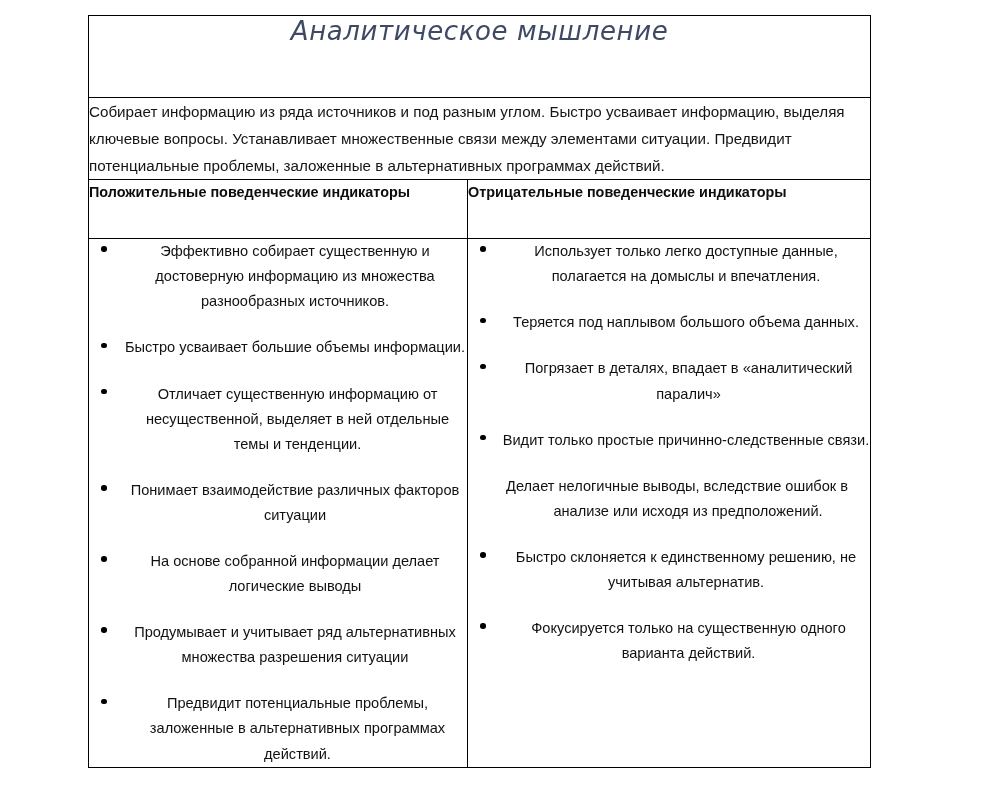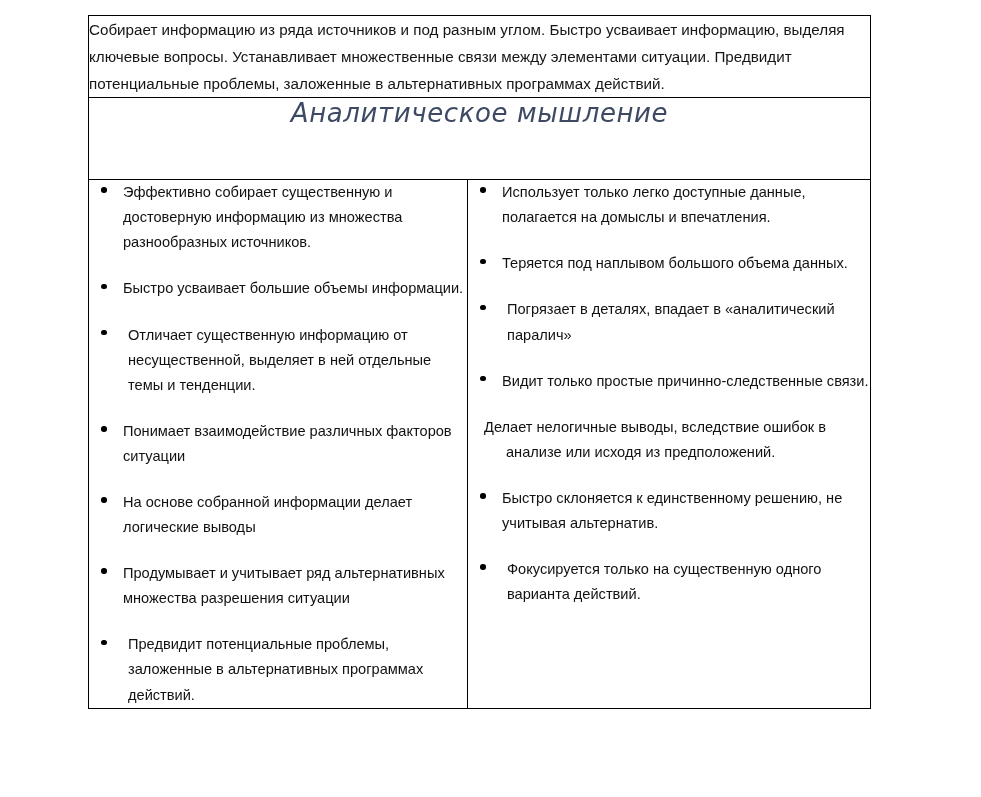--- a/index.html
+++ b/index.html
@@ -124,46 +124,55 @@
   .indicator-item.no-bullet .item-text {
     display: block;
     padding-left: 22px;
     text-indent: -22px;
   }
   .indicator-item.gap-before {
     margin-top: 8px;
   }
   .item-text {
     display: block;
+    text-align: center;
   }
 </style>
 </head>
 <body>
 
 <div class="page">
 
   <table class="competency-table">
     <colgroup>
       <col style="width:379px">
       <col style="width:403px">
     </colgroup>
     <tbody>
 
       <tr>
+        <td class="title-cell" colspan="2">
+          <div class="doc-title">Аналитическое мышление</div>
+        </td>
+      </tr>
+
+      <tr>
         <td class="desc-cell" colspan="2">
           <div class="desc-text">Собирает информацию из ряда источников и под разным углом. Быстро усваивает информацию, выделяя ключевые вопросы. Устанавливает множественные связи между элементами ситуации. Предвидит потенциальные проблемы, заложенные в альтернативных программах действий.</div>
         </td>
       </tr>
 
       <tr>
-        <td class="title-cell" colspan="2">
-          <div class="doc-title">Аналитическое мышление</div>
-        </td>
-      </tr>
-
+        <td class="col-header-cell">
+          <div class="col-header-text">Положительные поведенческие индикаторы</div>
+        </td>
+        <td class="col-header-cell">
+          <div class="col-header-text">Отрицательные поведенческие индикаторы</div>
+        </td>
+      </tr>
 
       <tr>
         <td class="indicators-cell">
           <ul class="indicator-list">
             <li class="indicator-item">
               <span class="bullet-dot"></span>
               <span class="item-text">Эффективно собирает существенную и достоверную информацию из множества разнообразных источников.</span>
             </li>
             <li class="indicator-item">
               <span class="bullet-dot"></span>

